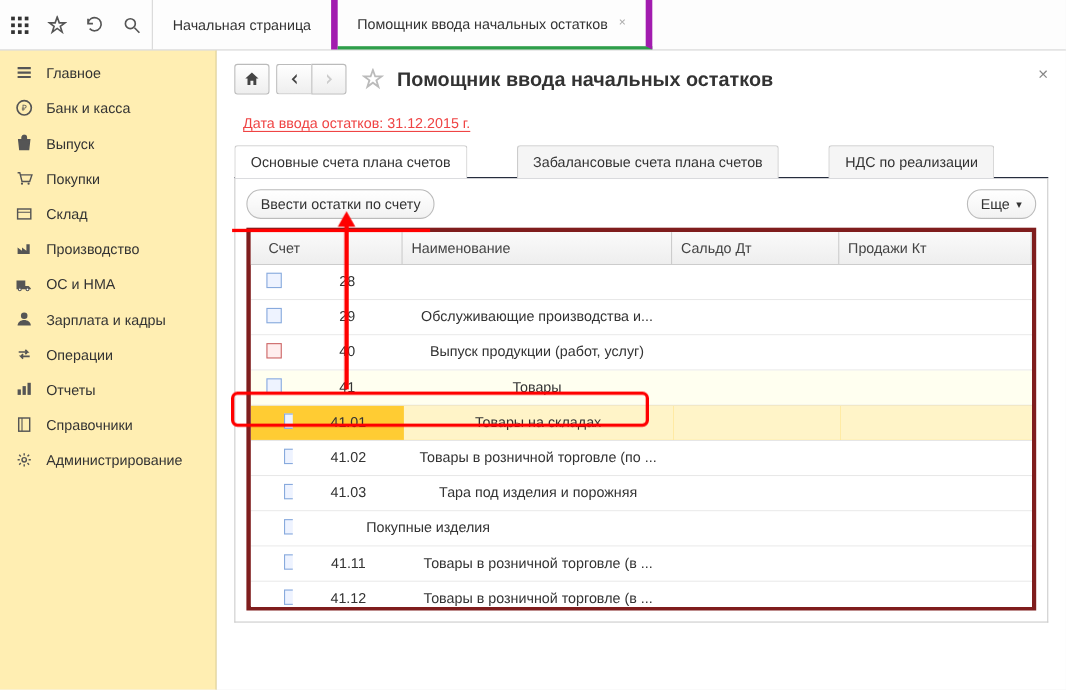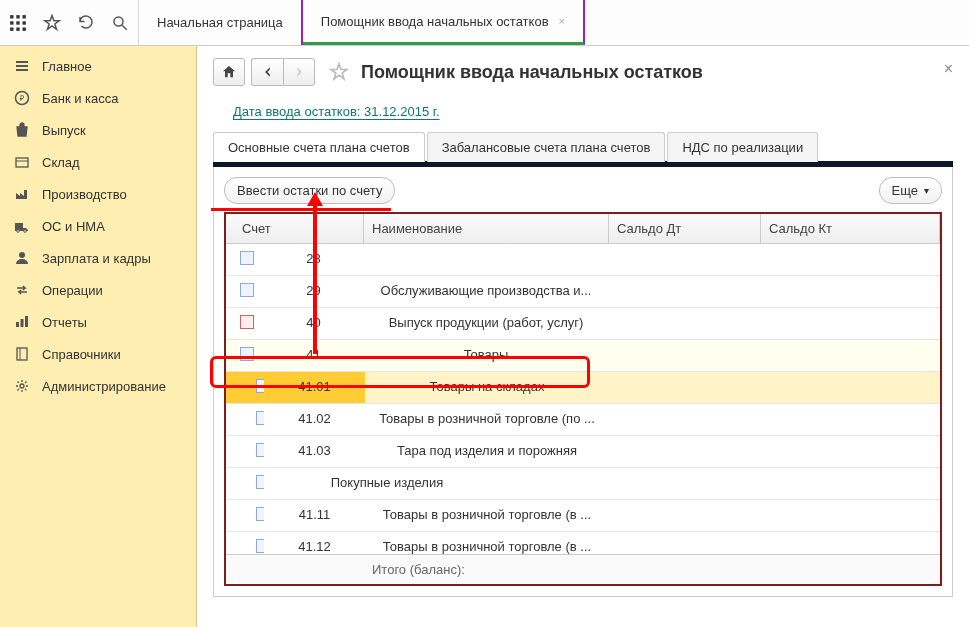--- a/index.html
+++ b/index.html
@@ -3,21 +3,21 @@
 <meta charset="utf-8">
 <style>
 * { box-sizing: border-box; margin: 0; padding: 0; }
 body { font-family: Arial, sans-serif; font-size: 13px; background: #f0f0f0; color: #333; width: 969px; height: 627px; overflow: hidden; }
 
 .toolbar { height: 46px; background: #fdfdfd; border-bottom: 1px solid #ccc; display: flex; align-items: stretch; }
 .toolbar-left { display: flex; align-items: center; padding: 0 8px; gap: 14px; border-right: 1px solid #d8d8d8; }
 .tb-icon { width: 20px; height: 20px; display: flex; align-items: center; justify-content: center; cursor: pointer; color: #555; }
 .tb-icon svg { width: 18px; height: 18px; }
 .tabs-top { display: flex; align-items: stretch; }
-.tab-top { display: flex; align-items: center; padding: 0 18px; border-right: 2px solid #a21caf; font-size: 13px; color: #333; cursor: pointer; position: relative; text-align: center; }
+.tab-top { display: flex; align-items: center; padding: 0 18px; border-right: 6px solid #a21caf; font-size: 13px; color: #333; cursor: pointer; position: relative; text-align: center; }
 .tab-top.active { border-bottom: 3px solid #2e9e4a; }
 .tab-close { margin-left: 10px; font-size: 11px; color: #aaa; cursor: pointer; }
 
 .layout { display: flex; height: calc(627px - 46px); }
 
 .sidebar { width: 197px; background: #ffeeb2; border-right: 1px solid #d4c78e; padding-top: 4px; }
 .side-item { display: flex; align-items: center; gap: 12px; padding: 8px 14px; cursor: pointer; font-size: 13px; color: #333; }
 .side-icon { width: 16px; height: 16px; display: flex; align-items: center; justify-content: center; color: #555; }
 .side-icon svg { width: 16px; height: 16px; }
 
@@ -25,32 +25,32 @@
 .main-head { display: flex; align-items: center; gap: 6px; margin-bottom: 10px; }
 .nav-btn { width: 32px; height: 28px; border: 1px solid #bbb; background: linear-gradient(#fff,#eee); border-radius: 3px; display: flex; align-items: center; justify-content: center; cursor: pointer; color: #444; }
 .nav-btn.disabled { color: #bbb; cursor: default; }
 .nav-group { display: flex; }
 .nav-group .nav-btn:first-child { border-radius: 3px 0 0 3px; border-right: none; }
 .nav-group .nav-btn:last-child { border-radius: 0 3px 3px 0; }
 .star { width: 24px; height: 24px; margin: 0 4px 0 6px; display: flex; align-items: center; justify-content: center; color: #bbb; cursor: pointer; }
 .page-title { font-size: 18px; font-weight: bold; color: #333; }
 .close-x { position: absolute; right: 16px; top: 14px; cursor: pointer; color: #888; font-size: 16px; }
 
-.date-link { color: #0f766e; text-decoration: underline; cursor: pointer; display: inline-block; margin: 8px 0 12px 20px; text-underline-offset: 3px; }
-
-.inner-tabs { display: flex; border-bottom: 6px solid #0f172a; }
+.date-link { color: #ef4444; text-decoration: underline; cursor: pointer; display: inline-block; margin: 8px 0 12px 8px; text-underline-offset: 3px; }
+
+.inner-tabs { display: flex; border-bottom: 1px solid #0f172a; gap: 43px; }
 .inner-tab { padding: 7px 14px; border: 1px solid #ccc; border-bottom: none; background: #f5f5f5; margin-right: 2px; border-radius: 3px 3px 0 0; cursor: pointer; font-size: 13px; position: relative; top: 1px; }
 .inner-tab.active { background: #fff; }
 
 .table-wrap { border: 1px solid #ccc; border-top: none; padding: 10px; position: relative; }
 .table-actions { display: flex; justify-content: space-between; margin-bottom: 8px; }
 .btn { padding: 5px 12px; border: 1px solid #bbb; background: linear-gradient(#fff,#f2f2f2); border-radius: 13px; cursor: pointer; font-size: 13px; display: inline-flex; align-items: center; gap: 4px; }
 .btn-more::after { content: "▾"; font-size: 10px; margin-left: 2px; }
 
-.grid { border: 2px solid #7f1d1d; }
+.grid { border: 4px solid #7f1d1d; }
 .grid-head, .grid-row, .grid-foot { display: flex; }
 .grid-head { background: linear-gradient(#fafafa,#eee); border-bottom: 1px solid #ccc; }
 .grid-cell { padding: 7px 8px; font-size: 13px; overflow: hidden; white-space: nowrap; }
 .grid-head .grid-cell { border-right: 1px solid #ccc; font-weight: normal; color: #444; }
 .col-icon { width: 38px; flex: none; text-align: center; }
 .col-acct-code { width: 100px; flex: none; }
 .col-acct { width: 138px; flex: none; display: flex; }
 .col-name { width: 245px; flex: none; }
 .col-dt { width: 152px; flex: none; }
 .col-kt { flex: 1; }
@@ -137,20 +137,30 @@
         <span class="side-icon">
           <svg viewBox="0 0 16 16">
             <path fill="#555" d="M3 5h10l-1 9H4zM6 5V3a2 2 0 0 1 4 0v2" stroke="#555" stroke-width="1.3"></path>
           </svg>
         </span>
         <span>Выпуск</span>
       </div>
       <div class="side-item">
         <span class="side-icon">
           <svg viewBox="0 0 16 16">
+            <path fill="none" stroke="#555" stroke-width="1.3" d="M2 3h2l2 8h7l2-6H5"></path>
+            <circle cx="6" cy="13" r="1" fill="#555"></circle>
+            <circle cx="12" cy="13" r="1" fill="#555"></circle>
+          </svg>
+        </span>
+        <span>Покупки</span>
+      </div>
+      <div class="side-item">
+        <span class="side-icon">
+          <svg viewBox="0 0 16 16">
             <rect x="2" y="4" width="12" height="9" fill="none" stroke="#555" stroke-width="1.3"></rect>
             <path stroke="#555" d="M2 7h12"></path>
           </svg>
         </span>
         <span>Склад</span>
       </div>
       <div class="side-item">
         <span class="side-icon">
           <svg viewBox="0 0 16 16">
             <path fill="#555" d="M2 13V7l4 3V7l4 3V4h3v9z"></path>
@@ -255,21 +265,21 @@
       <div class="table-actions">
         <span class="btn">Ввести остатки по счету</span>
         <span class="btn btn-more">Еще</span>
       </div>
 
       <div class="grid">
         <div class="grid-head">
           <div class="grid-cell col-acct" style="padding-left:16px;">Счет</div>
           <div class="grid-cell col-name">Наименование</div>
           <div class="grid-cell col-dt">Сальдо Дт</div>
-          <div class="grid-cell col-kt">Сальдо Кт</div>
+          <div class="grid-cell col-kt">Продажи Кт</div>
         </div>
         <div class="grid-body" id="grid-body">
             <div class="grid-row">
               <div class="grid-cell col-icon" style="padding-left: 12px;"><span class="row-icon"></span></div>
               <div class="grid-cell col-acct-code">28</div>
               <div class="grid-cell col-dt"></div>
               <div class="grid-cell col-kt"></div>
             </div>
             <div class="grid-row">
               <div class="grid-cell col-icon" style="padding-left: 12px;"><span class="row-icon"></span></div>
@@ -327,26 +337,20 @@
               <div class="grid-cell col-kt"></div>
             </div>
             <div class="grid-row">
               <div class="grid-cell col-icon" style="padding-left: 30px;"><span class="row-icon"></span></div>
               <div class="grid-cell col-acct-code">41.12</div>
               <div class="grid-cell col-name">Товары в розничной торговле (в ...</div>
               <div class="grid-cell col-dt"></div>
               <div class="grid-cell col-kt"></div>
             </div>
           </div>
-        <div class="grid-foot">
-          <div class="grid-cell col-acct"></div>
-          <div class="grid-cell col-name">Итого (баланс):</div>
-          <div class="grid-cell col-dt"></div>
-          <div class="grid-cell col-kt"></div>
-        </div>
       </div>
     </div>
   </div>
 </div>
 
 <div class="ann-underline"></div>
 <div class="ann-arrow"></div>
 <div class="ann-box"></div>
 
 </body></html>

